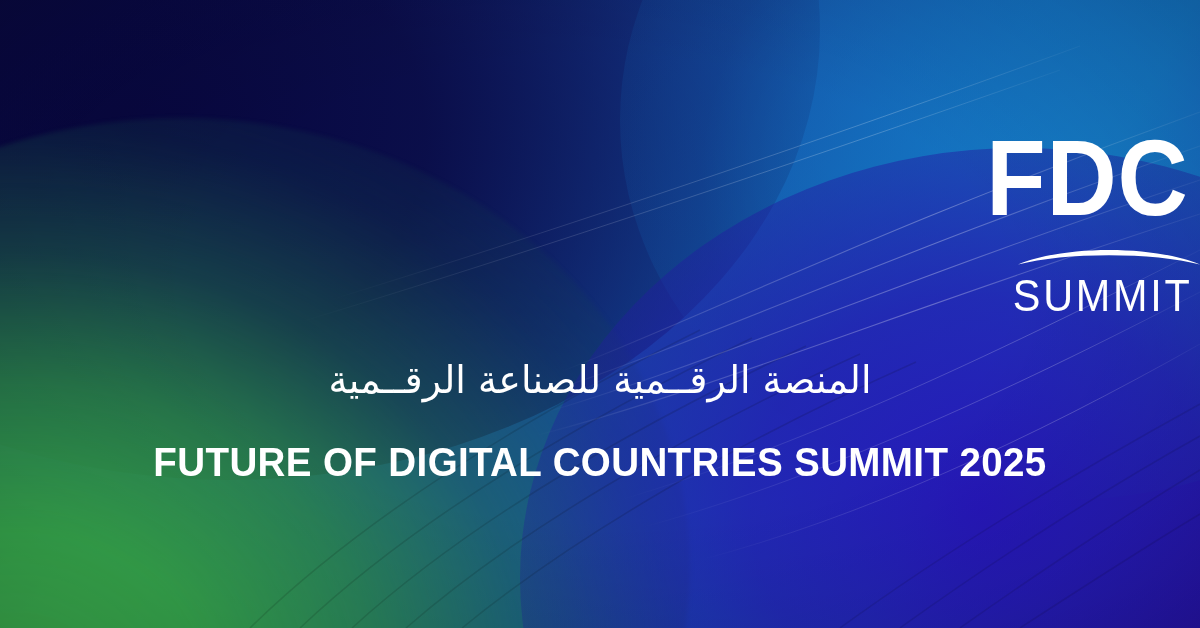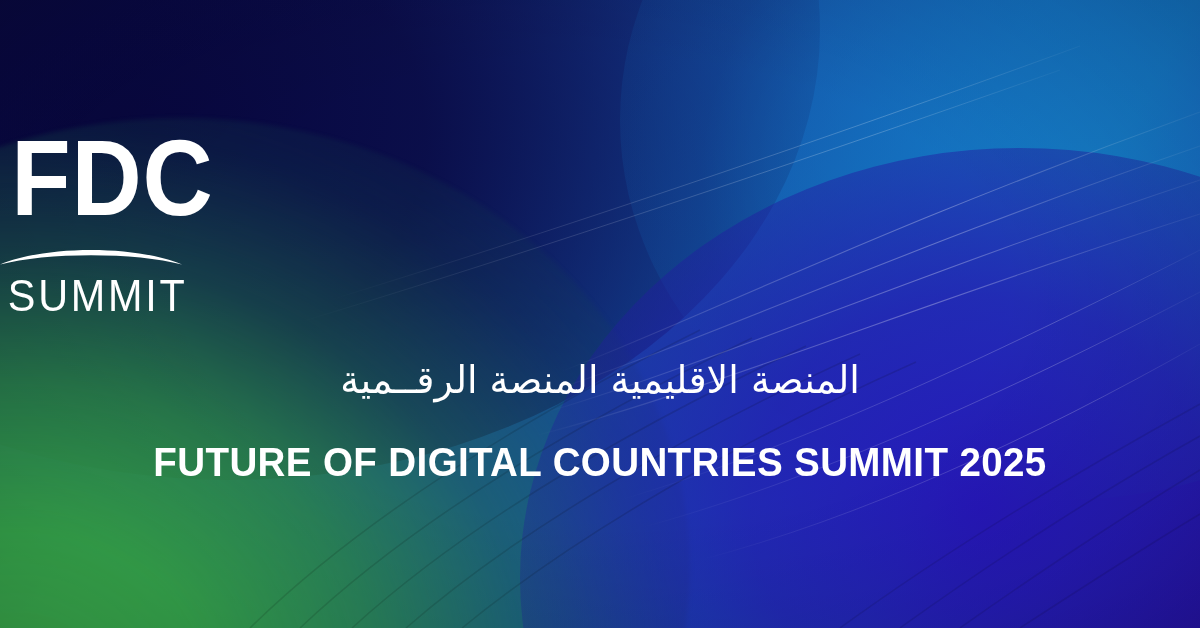--- a/index.html
+++ b/index.html
@@ -119,21 +119,21 @@
     align-items: center;
   }
 
   .logo-lockup {
     position: absolute;
     top: 128px;
     left: 0;
     right: 0;
     display: flex;
     flex-direction: column;
-    align-items: flex-start;
+    align-items: flex-end;
   }
   .logo-fdc {
     font-family: "Liberation Sans Narrow", "Liberation Sans", sans-serif;
     font-weight: 700;
     font-size: 108px;
     line-height: 0.92;
     letter-spacing: 1px;
     color: #ffffff;
     transform: scaleX(0.90);
     transform-origin: center;
@@ -262,18 +262,18 @@
     <div class="logo-lockup">
       <div class="logo-fdc">FDC</div>
 
       <svg class="logo-arc" viewBox="0 0 182 24" xmlns="http://www.w3.org/2000/svg" aria-hidden="true">
         <path d="M0,21.5 C46,2.0 136,2.0 182,21.5 C136,9.0 46,9.0 0,21.5 Z" fill="#ffffff"></path>
       </svg>
 
       <div class="logo-summit">SUMMIT</div>
     </div>
 
-    <div class="tagline-ar">المنصة الاقليمية المنصة الرقــمية</div>
+    <div class="tagline-ar">المنصة الرقــمية للصناعة الرقــمية</div>
 
     <div class="title-en">FUTURE OF DIGITAL COUNTRIES SUMMIT 2025</div>
 
   </div>
 </div>
 
 </body></html>

